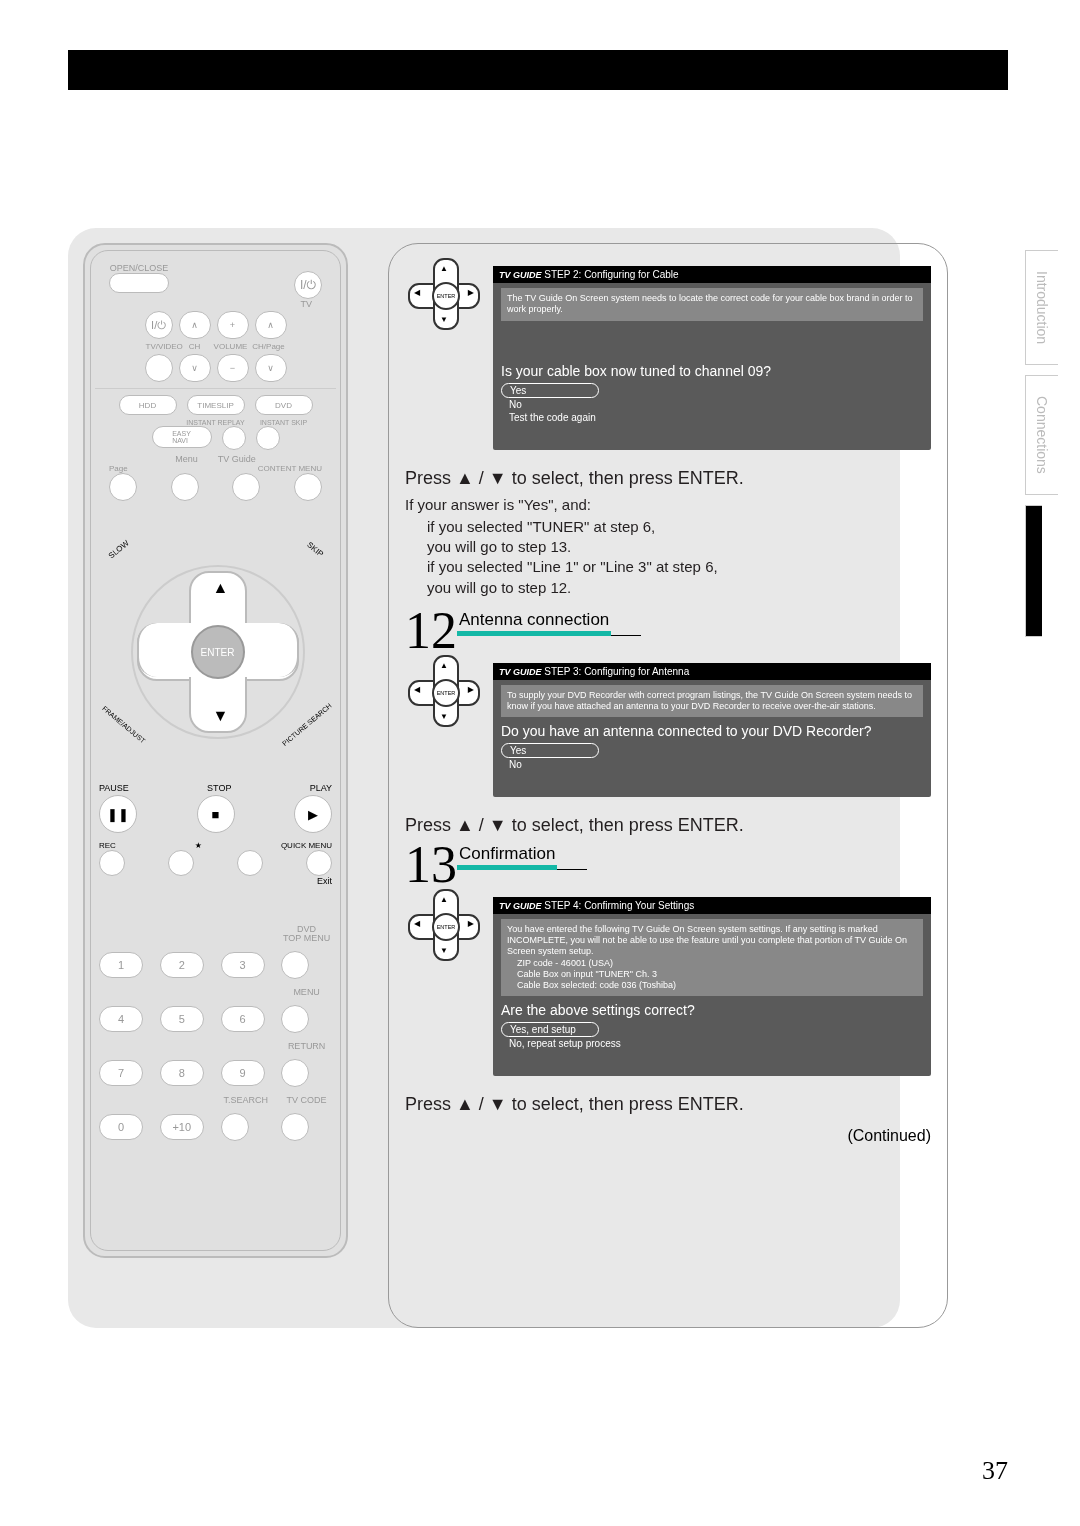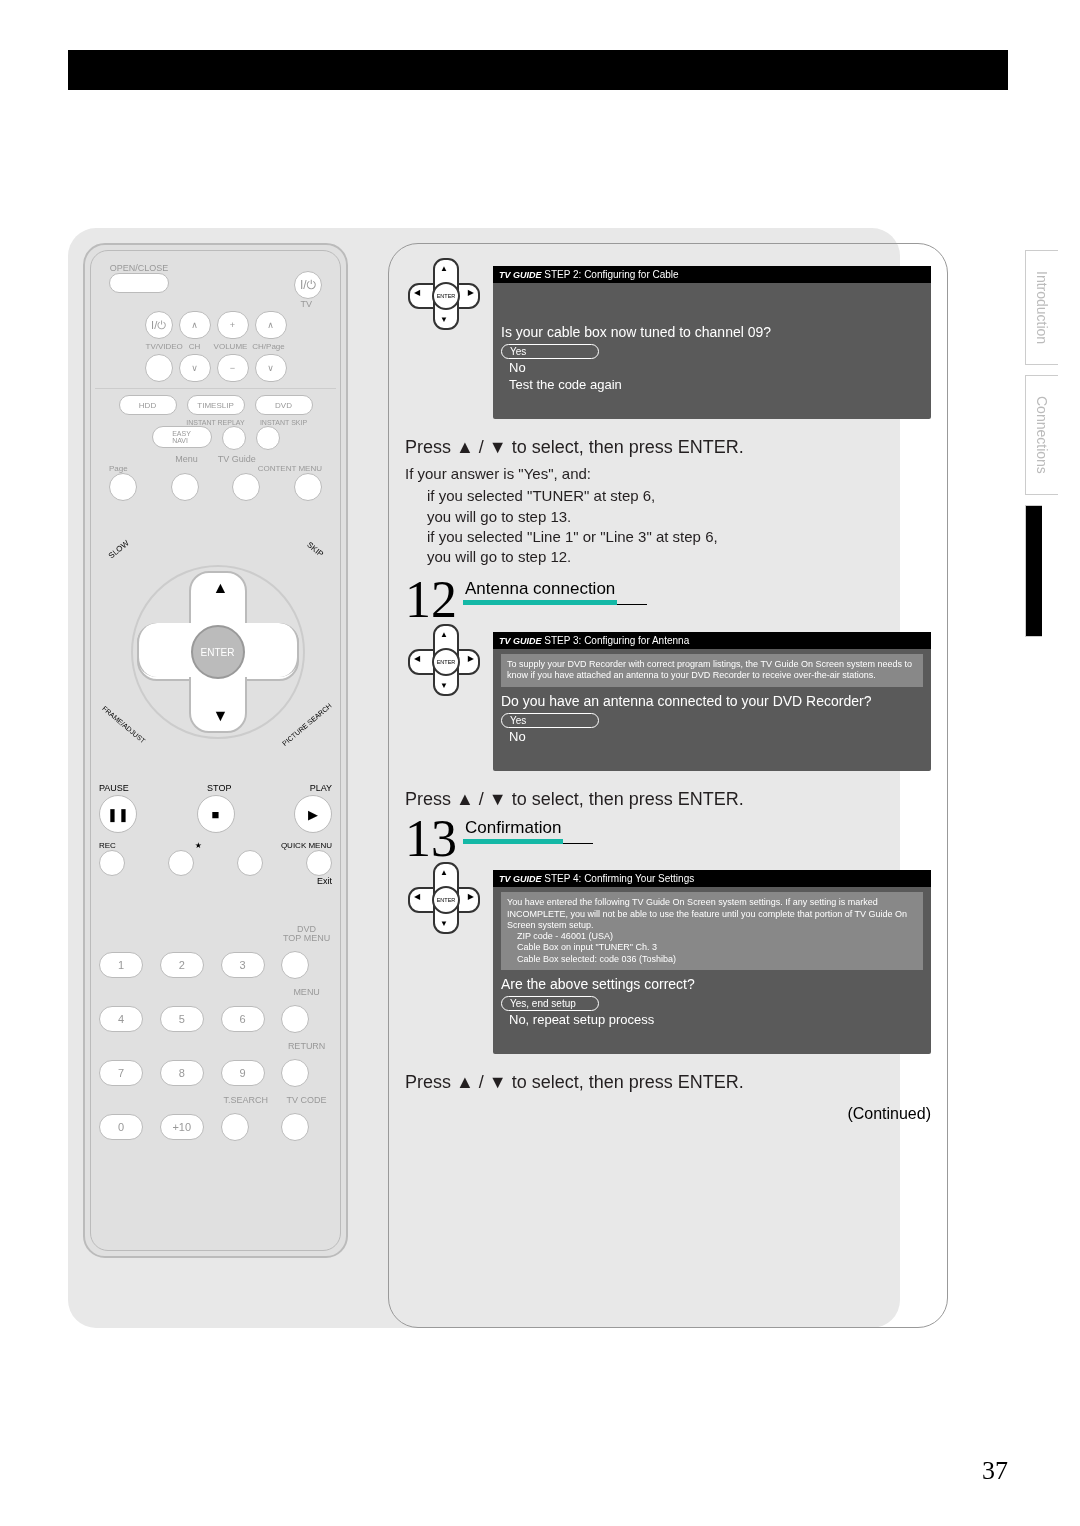--- a/index.html
+++ b/index.html
@@ -16,24 +16,24 @@
   .rpill { background:#fff; border:1px solid #bbb; border-radius:14px; }
   .remote-content { position:relative; color:#999; font-size:9px; }
 
   .right { position:absolute; left:320px; top:15px; width:560px; height:1085px; border:1px solid #999; border-radius:30px; box-sizing:border-box; padding:18px 16px; }
   .screen { background:#5a5a5a; color:#fff; font-size:10px; padding:6px 8px; border-radius:2px; margin:4px 0 8px; }
   .screen-header { background:#000; color:#fff; font-size:10px; padding:3px 6px; margin:-6px -8px 5px; }
   .tvguide { font-weight:bold; font-style:italic; font-size:9px; }
   .subtext { background:#888; color:#fff; font-size:9px; padding:5px 6px; line-height:1.25; margin-bottom:6px; }
   .question { font-size:14px; margin:6px 0 4px; }
   .choice { border:1px solid #fff; border-radius:10px; padding:1px 8px; font-size:10px; display:inline-block; min-width:80px; }
-  .choice-plain { font-size:13px; padding:1px 8px; }
+  .choice-plain { font-size:10px; padding:1px 8px; }
   .instruction { font-size:18px; color:#231f20; margin:10px 0 6px; }
   .body-text { font-size:15px; color:#231f20; line-height:1.35; margin:2px 0 10px 0; }
-  .step-row { display:flex; align-items:flex-start; gap:6px; margin-top:6px; }
+  .step-row { display:flex; align-items:flex-start; margin-top:6px; }
   .big-num { font-family:'Times New Roman',serif; font-size:52px; line-height:0.9; font-weight:400; }
   .step-title { font-size:17px; position:relative; top:2px; }
   .dpad-col { width:78px; flex:0 0 78px; display:flex; justify-content:center; }
   .dpad-mini { width:64px; height:64px; position:relative; }
   .dpad-mini .c { position:absolute; left:50%; top:50%; width:24px; height:24px; margin:-12px 0 0 -12px; border:2px solid #333; border-radius:50%; font-size:5.5px; display:flex; align-items:center; justify-content:center; background:#fff; }
   .dpad-mini .cross-v { position:absolute; left:50%; top:-4px; bottom:-4px; width:22px; margin-left:-11px; background:#fff; border:2px solid #333; border-radius:11px; }
   .dpad-mini .cross-h { position:absolute; top:50%; left:-4px; right:-4px; height:22px; margin-top:-11px; background:#fff; border:2px solid #333; border-radius:11px; }
   .dpad-mini .upT { position:absolute; left:50%; top:2px; margin-left:-4px; font-size:8px; }
   .dpad-mini .dnT { position:absolute; left:50%; bottom:2px; margin-left:-4px; font-size:8px; }
   .dpad-mini .lT { position:absolute; top:50%; left:2px; margin-top:-6px; font-size:8px; }
@@ -216,20 +216,21 @@
             <div class="c">ENTER</div>
             <span class="upT">▲</span>
               <span class="dnT">▼</span>
               <span class="lT">◀</span>
               <span class="rT">▶</span>
           </div>
         </div>
         <div class="screen-col">
           <div class="screen">
             <div class="screen-header"><span class="tvguide">TV GUIDE</span>&nbsp;<span>STEP 2: Configuring for Cable</span></div>
+            <div class="subtext">The TV Guide On Screen system needs to locate the correct code for your cable box brand in order to work properly.</div>
             <div style="height:30px;"></div>
             <div class="question">Is your cable box now tuned to channel 09?</div>
             <div><span class="choice">Yes</span></div>
             <div class="choice-plain">No</div>
             <div class="choice-plain">Test the code again</div>
             <div style="height:20px;"></div>
           </div>
         </div>
       </div>
 

